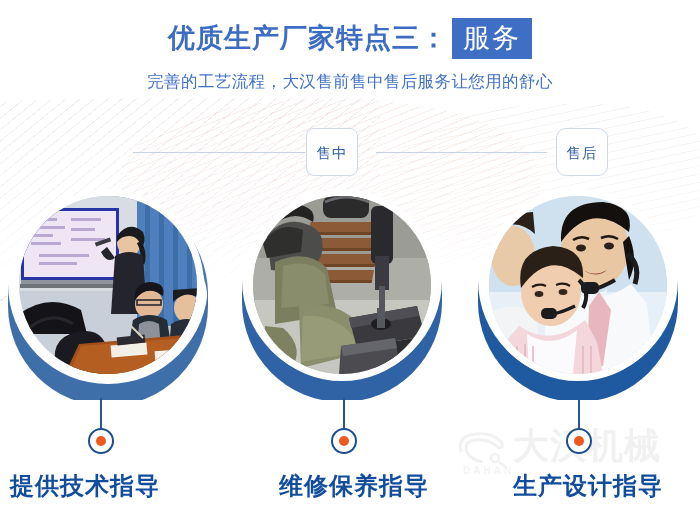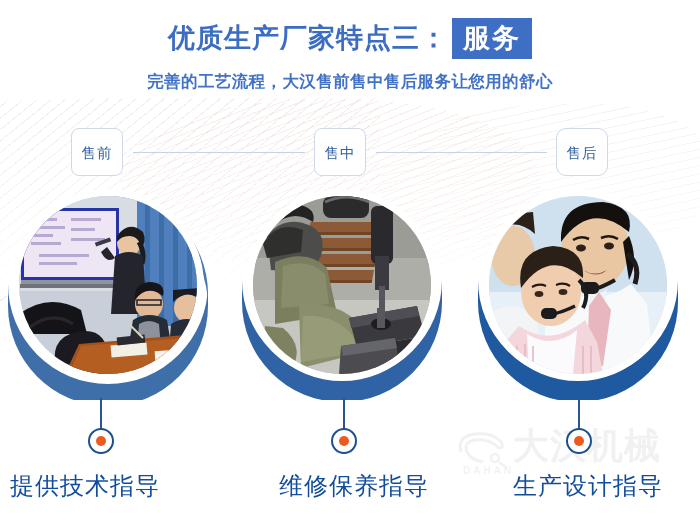--- a/index.html
+++ b/index.html
@@ -99,32 +99,31 @@
     font-size: 27px;
     font-weight: bold;
     color: #3C6DC2;
     letter-spacing: 1px;
     line-height: 40px;
   }
   .title-highlight {
     background: #3E6FC4;
     color: #ffffff;
     font-size: 27px;
-    font-weight: bold;
+    font-weight: normal;
     letter-spacing: 2px;
     padding: 4px 11px 5px 11px;
     line-height: 32px;
     margin-left: 4px;
   }
   .subtitle {
     margin-top: 13px;
     font-size: 16.5px;
     color: #4272C6;
     letter-spacing: 0.4px;
-    font-weight: bold;
   }
 
   
   .steps {
     position: absolute;
     left: 0; top: 128px;
     width: 700px;
     height: 48px;
     z-index: 6;
   }
@@ -137,21 +136,21 @@
     border-radius: 8px;
     background: #ffffff;
     color: #2f5f9e;
     font-size: 14.5px;
     line-height: 48px;
     text-align: center;
     letter-spacing: 1px;
     box-sizing: border-box;
   }
   .badge-1 { left: 71px; }
-  .badge-2 { left: 314px; }
+  .badge-2 { left: 306px; }
   .badge-3 { left: 556px; border-radius: 10px; }
 
   .connector {
     position: absolute;
     top: 24px;
     height: 1px;
     background: #c8d3e2;
   }
   .connector-1 { left: 133px; width: 172px; }
   .connector-2 { left: 376px; width: 171px; }
@@ -214,21 +213,21 @@
   .marker-1 { left: 88px;  top: 428px; }
   .marker-2 { left: 331px; top: 428px; }
   .marker-3 { left: 566px; top: 428px; }
 
   
   .caption {
     position: absolute;
     z-index: 7;
     top: 470px;
     font-size: 24px;
-    font-weight: normal;
+    font-weight: bold;
     color: #124D9C;
     letter-spacing: 1px;
     white-space: nowrap;
   }
   .caption-1 { left: 10px; }
   .caption-2 { left: 279px; }
   .caption-3 { left: 513px; }
 
   
   .watermark {
@@ -278,21 +277,20 @@
     <div class="title-row">
       <span class="title-text">优质生产厂家特点三：</span>
       <span class="title-highlight">服务</span>
     </div>
     <div class="subtitle">完善的工艺流程，大汉售前售中售后服务让您用的舒心</div>
   </div>
 
   <div class="steps">
     <div class="connector connector-1"></div>
     <div class="connector connector-2"></div>
-    <div class="badge badge-1">售前</div>
     <div class="badge badge-2">售中</div>
     <div class="badge badge-3">售后</div>
   </div>
 
   <div class="circle-group cg-1">
     <svg class="arc-ring" viewBox="0 0 212 212">
       <path d="M6 96 A100 100 0 1 0 206 96 L206 118 A100 100 0 1 1 6 118 Z" fill="#3F6FA8"></path>
       <path d="M6 96 A100 100 0 0 1 206 96 L206 84 A100 100 0 0 0 6 84 Z" fill="#3F6FA8" opacity="0"></path>
       <path d="M106 6 A100 100 0 0 1 206 106 L206 118 A100 100 0 0 0 106 18 Z" fill="#3F6FA8" opacity="0.95"></path>
     </svg>

